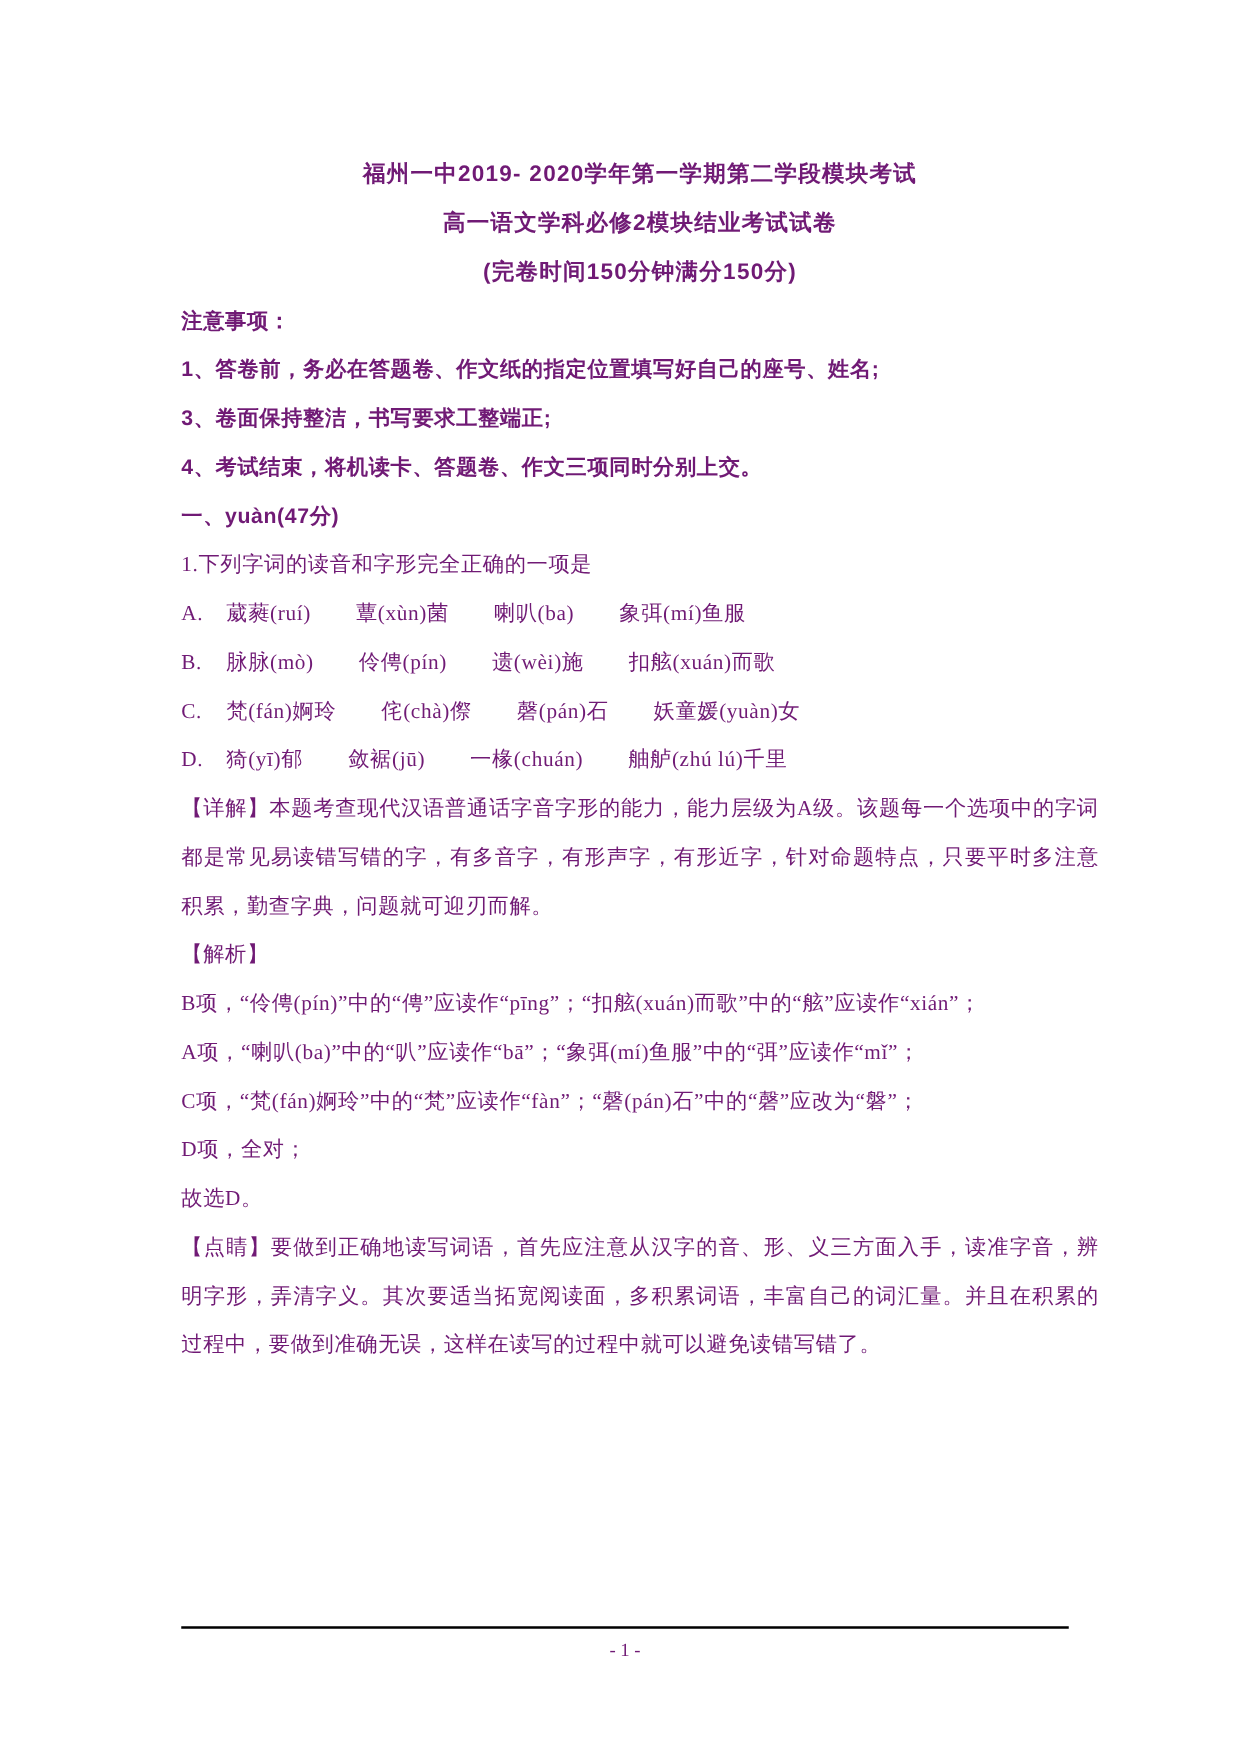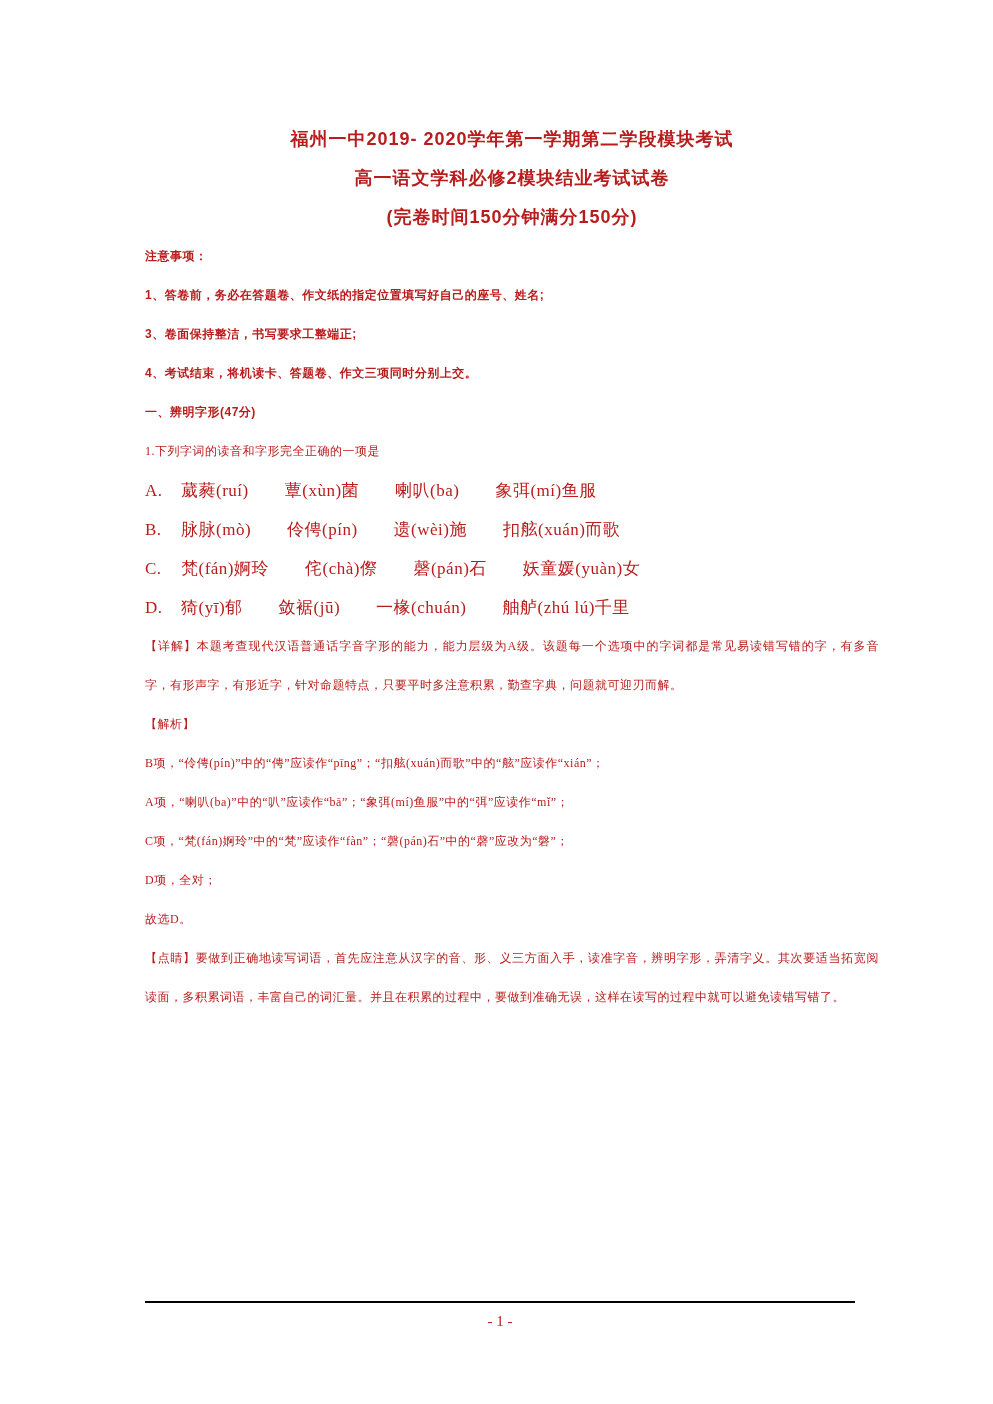--- a/index.html
+++ b/index.html
@@ -1,33 +1,33 @@
 <!DOCTYPE html>
 <html><head>
 <meta charset="utf-8">
 <style>
   html, body { margin: 0; padding: 0; background: #ffffff; }
   .page {
     position: relative;
     width: 993px;
     height: 1404px;
     background: #ffffff;
-    color: #b91c1c;
+    color: #701a75;
     font-family: "Liberation Serif", "DejaVu Serif", serif;
     overflow: hidden;
   }
   .content {
     position: absolute;
     left: 145px;
     top: 120px;
     width: 734px;
   }
   .line {
     margin: 0;
-    font-size: 12px;
+    font-size: 17px;
     line-height: 39px;
     text-align: justify;
     letter-spacing: 0.5px;
   }
   .hei {
     font-family: "Liberation Sans", "DejaVu Sans", sans-serif;
     font-weight: 700;
   }
   .title-line {
     text-align: center;
@@ -71,21 +71,21 @@
 
     <p class="line hei title-line">福州一中2019- 2020学年第一学期第二学段模块考试</p>
     <p class="line hei title-line">高一语文学科必修2模块结业考试试卷</p>
     <p class="line hei title-line">(完卷时间150分钟满分150分)</p>
 
     <p class="line hei">注意事项：</p>
     <p class="line hei">1、答卷前，务必在答题卷、作文纸的指定位置填写好自己的座号、姓名;</p>
     <p class="line hei">3、卷面保持整洁，书写要求工整端正;</p>
     <p class="line hei">4、考试结束，将机读卡、答题卷、作文三项同时分别上交。</p>
 
-    <p class="line hei">一、辨明字形(47分)</p>
+    <p class="line hei">一、yuàn(47分)</p>
 
     <p class="line">1.下列字词的读音和字形完全正确的一项是</p>
 
     <div class="opt-row">
       <span class="opt-label">A.</span>
       <span class="opt-item">葳蕤(ruí)</span>
       <span class="opt-item">蕈(xùn)菌</span>
       <span class="opt-item">喇叭(ba)</span>
       <span class="opt-item">象弭(mí)鱼服</span>
     </div>

